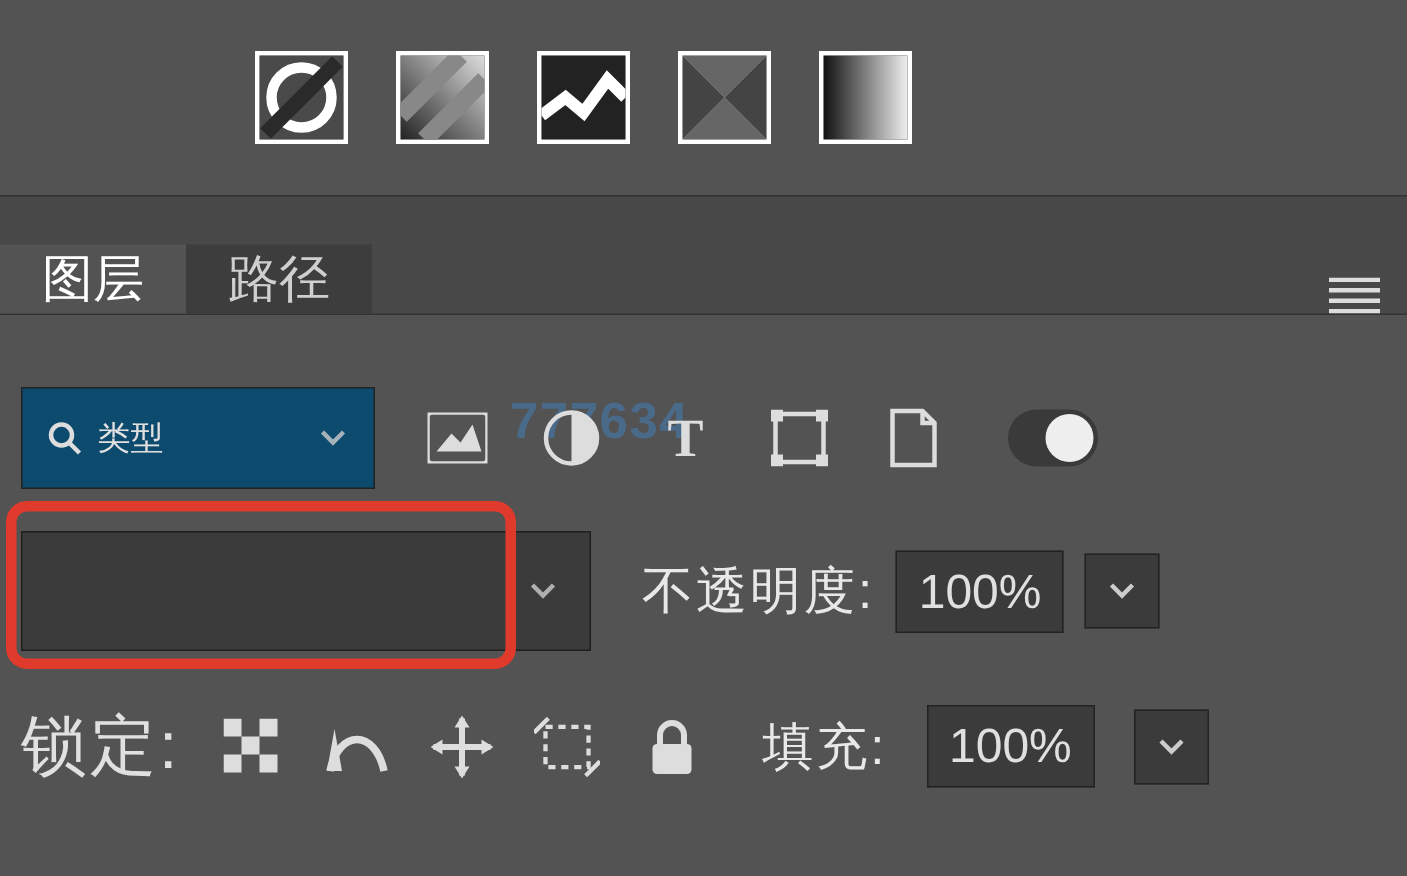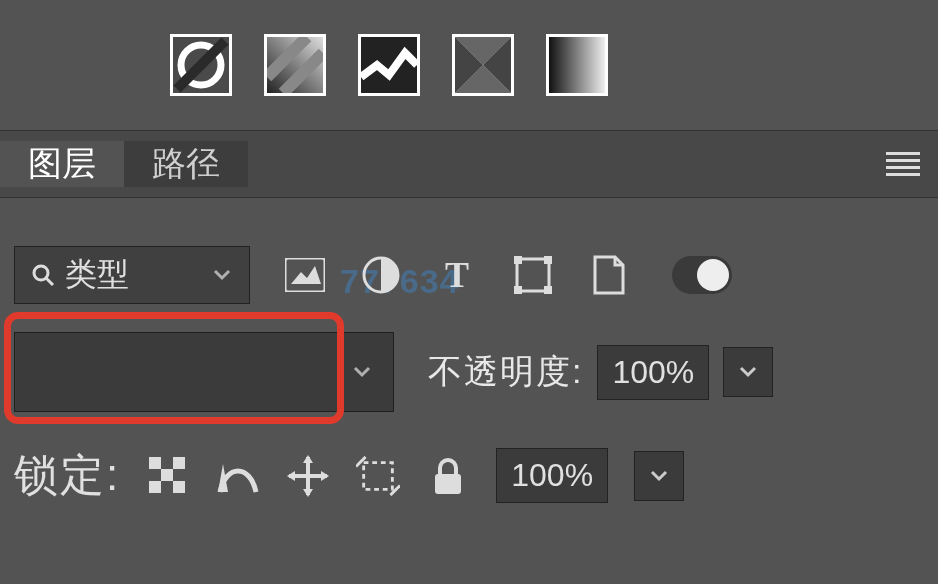--- a/index.html
+++ b/index.html
@@ -20,23 +20,23 @@
     }
     .opticon {
       width: 62px;
       height: 62px;
       border: 3px solid #fff;
       display: flex;
       align-items: center;
       justify-content: center;
     }
     .tabbar {
-      height: 68px;
-      display: flex;
-      align-items: center;
+      height: 80px;
+      display: flex;
+      align-items: flex-end;
       border-top: 1px solid #333;
       border-bottom: 1px solid #333;
       background: #484848;
     }
     .tab {
       padding: 0 28px;
       display: flex;
       align-items: center;
       font-size: 34px;
       color: #cfcfcf;
@@ -65,28 +65,28 @@
       display: flex;
       align-items: center;
       position: relative;
     }
     .kind-row {
       margin-top: 48px;
       padding: 0 14px;
       gap: 34px;
     }
     .kind-dd {
-      background: #404040;
+      background: #0c4a6e;
       border: 1px solid #222;
-      height: 58px;
+      height: 68px;
       display: flex;
       align-items: center;
       padding: 0 18px 0 16px;
       gap: 10px;
-      font-size: 32px;
+      font-size: 22px;
       cursor: pointer;
       width: 236px;
       justify-content: flex-start;
     }
     .chev { margin-left: auto; opacity: .8; }
     .filter-icon {
       width: 42px;
       height: 42px;
       display: flex;
       align-items: center;
@@ -343,19 +343,20 @@
       <line x1="0" y1="10" x2="10" y2="0" stroke="#ddd" stroke-width="3"></line>
       <line x1="36" y1="40" x2="46" y2="30" stroke="#ddd" stroke-width="3"></line>
     </svg>
   </div>
   <div class="lock-icon">
     <svg width="34" height="40" viewBox="0 0 34 40">
       <rect x="4" y="18" width="26" height="20" rx="3" fill="#ddd"></rect>
       <path d="M9 18 v-6 a8 8 0 0 1 16 0 v6" stroke="#ddd" stroke-width="4" fill="none"></path>
     </svg>
   </div>
+  <span class="label-inline" style="margin-left:12px">填充:</span>
   <div class="valbox">100%</div>
   <div class="sq-chev">
     <svg width="18" height="12" viewBox="0 0 18 12">
         <polyline points="2,2 9,9 16,2" stroke="#ccc" stroke-width="3" fill="none"></polyline>
       </svg>
   </div>
 </div>
 
 </body></html>

